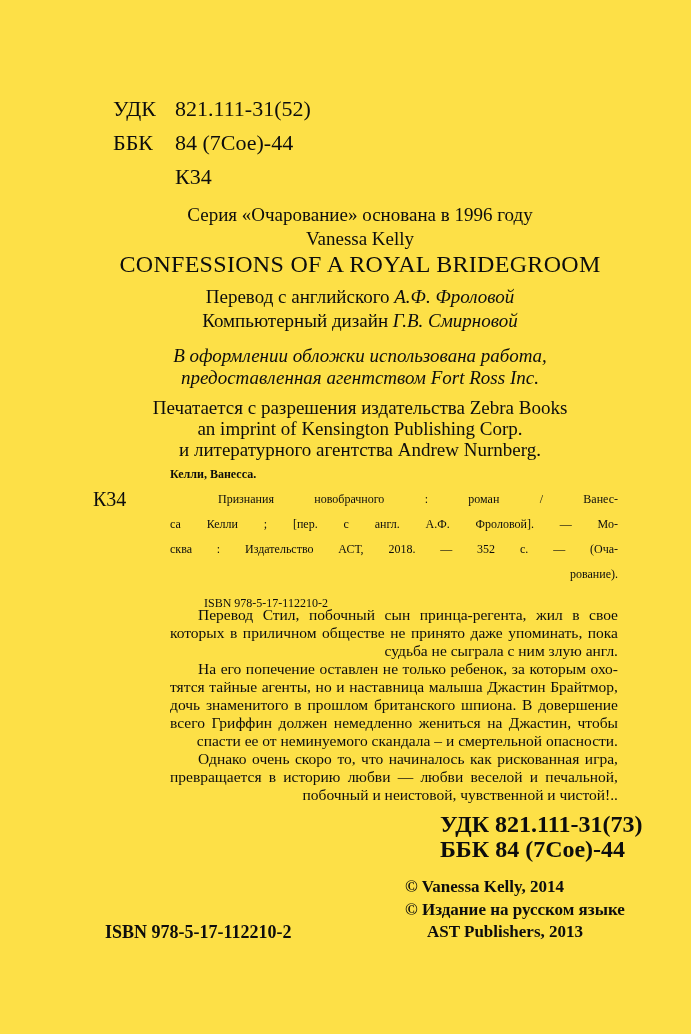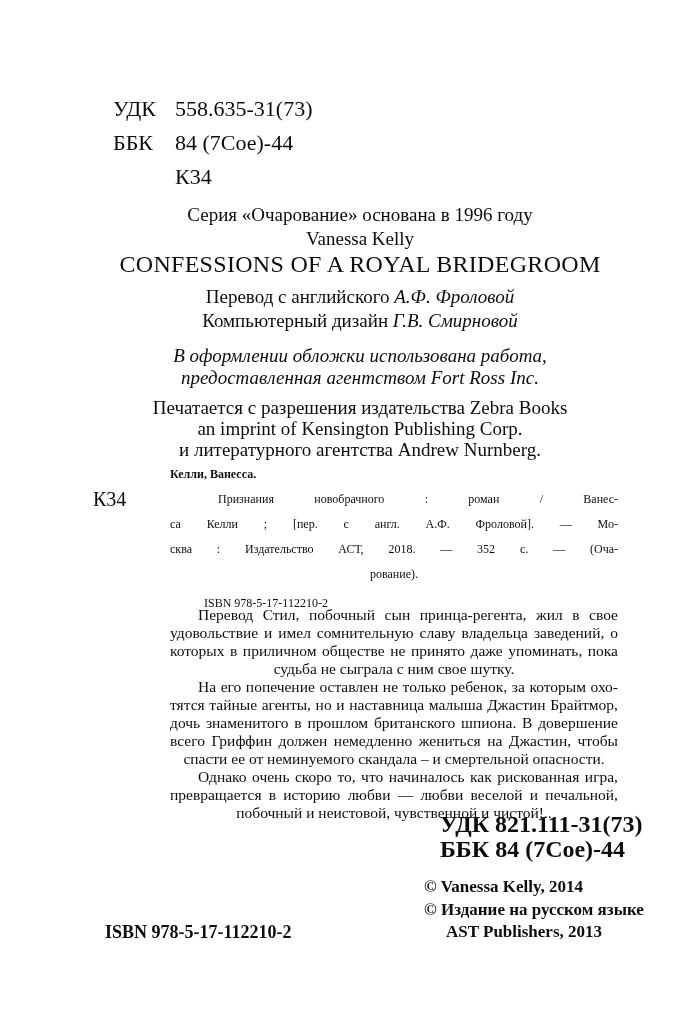--- a/index.html
+++ b/index.html
@@ -1,19 +1,19 @@
 <!DOCTYPE html>
 <html><head>
 <meta charset="utf-8">
 <style>
   html,body{margin:0;padding:0;background:#e8e8e8;}
   .page{
     position:relative;
     width:691px;height:1034px;
-    background:#ffffff;
+    background:#fde047;
     color:#0d0d0d;
     font-family:"Liberation Serif","DejaVu Serif",serif;
     overflow:hidden;
   }
   
   .top-codes{position:absolute;left:113px;top:92px;font-size:22px;line-height:34px;}
   .top-codes .row{display:flex;}
   .top-codes .lbl{width:62px;flex:0 0 62px;}
   
   .center-sec{position:absolute;left:100px;top:203px;width:520px;text-align:center;}
@@ -22,41 +22,41 @@
   .gap8{height:8px;}
   .gap12{height:12px;}
   .it{font-style:italic;}
   .cover-note{font-size:19px;line-height:22px;font-style:italic;}
   .perm{font-size:19px;line-height:21px;}
   
   .catalog{position:absolute;left:170px;top:462px;width:448px;font-size:12px;line-height:25px;}
   .cat-heading{font-weight:bold;}
   .hang-code{position:absolute;left:93px;top:487px;font-size:20px;line-height:25px;}
   .jline{text-align:justify;text-align-last:justify;}
-  .nline{text-align:center;}
+  .nline{text-align:right;}
   .indent48{padding-left:48px;}
   .isbn-line{margin-top:4px;padding-left:34px;}
   
   .annotation{position:absolute;left:170px;top:606px;width:448px;font-size:15.5px;line-height:18px;}
   .indent28{padding-left:28px;}
   
   .bottom-codes{position:absolute;left:440px;top:812px;font-size:24px;line-height:25px;font-weight:bold;}
-  .copyright{position:absolute;left:405px;top:876px;font-size:17px;line-height:22.5px;font-weight:bold;margin-left:19px;}
+  .copyright{position:absolute;left:405px;top:876px;font-size:17px;line-height:22.5px;font-weight:bold;}
   .copyright .indent22{padding-left:22px;}
   .isbn-bottom{position:absolute;left:105px;top:921px;font-size:18px;line-height:22px;font-weight:bold;}
 </style>
 </head>
 <body>
 
 <div class="page">
 
   <div class="top-codes">
     <div class="row">
       <span class="lbl">УДК</span>
-      <span class="val">558.635-31(73)</span>
+      <span class="val">821.111-31(52)</span>
     </div>
     <div class="row">
       <span class="lbl">ББК</span>
       <span class="val">84 (7Сое)-44</span>
     </div>
     <div class="row">
       <span class="lbl"></span>
       <span class="val">К34</span>
     </div>
   </div>
@@ -88,23 +88,22 @@
     <div class="jline indent48">Признания новобрачного : роман / Ванес-</div>
     <div class="jline">са Келли ; [пер. с англ. А.Ф. Фроловой]. — Мо-</div>
     <div class="jline">сква : Издательство АСТ, 2018. — 352 с. — (Оча-</div>
     <div class="nline">рование).</div>
     <div class="isbn-line">ISBN 978-5-17-112210-2</div>
   </div>
 
   <div class="annotation">
     <div>
       <div class="jline indent28">Перевод Стил, побочный сын принца-регента, жил в свое</div>
-      <div class="jline">удовольствие и имел сомнительную славу владельца заведений, о</div>
       <div class="jline">которых в приличном обществе не принято даже упоминать, пока</div>
-      <div class="nline">судьба не сыграла с ним свое шутку.</div>
+      <div class="nline">судьба не сыграла с ним злую англ.</div>
     </div>
     <div>
       <div class="jline indent28">На его попечение оставлен не только ребенок, за которым охо-</div>
       <div class="jline">тятся тайные агенты, но и наставница малыша Джастин Брайтмор,</div>
       <div class="jline">дочь знаменитого в прошлом британского шпиона. В довершение</div>
       <div class="jline">всего Гриффин должен немедленно жениться на Джастин, чтобы</div>
       <div class="nline">спасти ее от неминуемого скандала – и смертельной опасности.</div>
     </div>
     <div>
       <div class="jline indent28">Однако очень скоро то, что начиналось как рискованная игра,</div>

